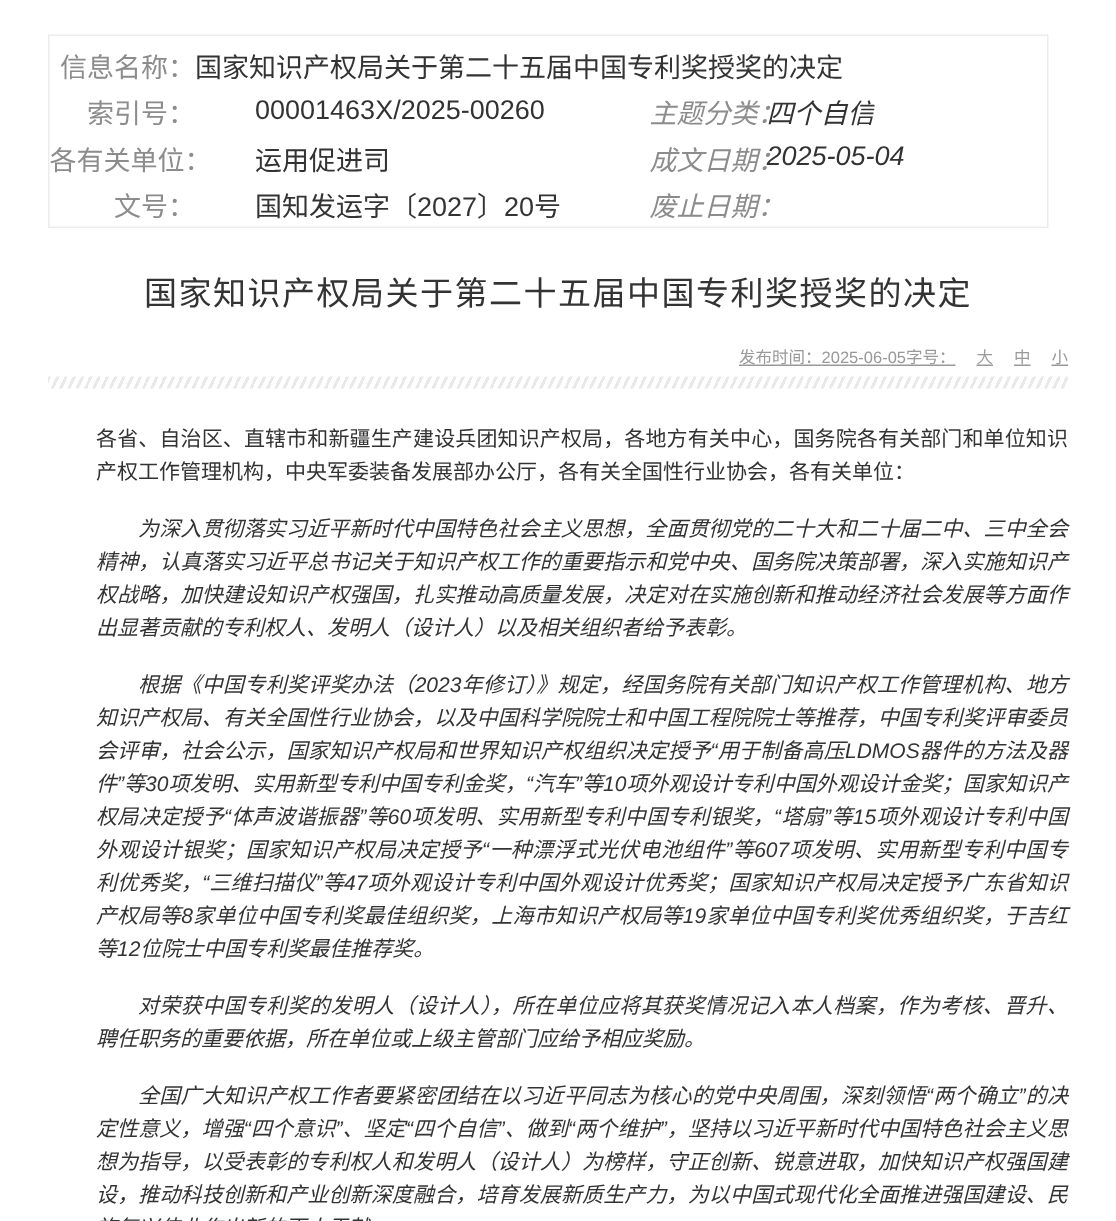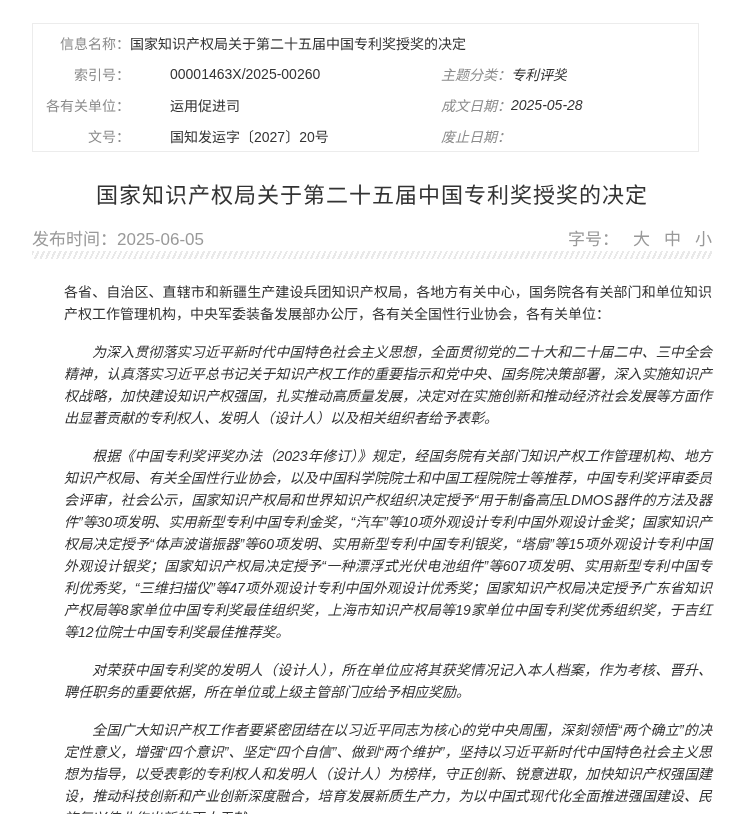--- a/index.html
+++ b/index.html
@@ -12,21 +12,21 @@
   }
   .container { width: 680px; margin: 0 auto; }
 
   
   .meta-box {
     margin-top: 23px;
     width: 667px;
     border: 1px solid #ececec;
     padding: 3px 0 0;
   }
-  .m-row { display: flex; align-items: center; height: 31px; font-size: 14px; }
+  .m-row { display: flex; align-items: center; height: 31px; font-size: 18px; }
   .cell { display: flex; align-items: center; min-width: 0; }
   .cell.left  { width: 400px; flex: none; gap: 40px; }
   .cell.right { flex: 1; font-style: italic; }
   .cell.full  { width: 100%; }
   .lbl { flex: none; width: 97px; text-align: right; color: #8c8c8c; white-space: nowrap; }
   .cell.right .lbl { width: 78px; }
   .val { color: #333333; white-space: nowrap; overflow: hidden; }
 
   
   .art-title {
@@ -35,24 +35,25 @@
     line-height: 30px;
     font-weight: 400;
     color: #333333;
     text-align: center;
     letter-spacing: 1px;
   }
   .pub-row {
     margin-top: 17px;
     height: 18px;
     display: flex;
-    justify-content: space-between;
+    justify-content: flex-end;
     align-items: center;
-    font-size: 17px;
+    font-size: 11px;
     color: #999999;
+    text-decoration: underline;
   }
   .pub-left { white-space: nowrap; }
   .size-ctl { white-space: nowrap; }
   .size-link { margin-left: 14px; color: #999999; cursor: pointer; text-decoration: none; }
 
   .hatch-divider {
     margin-top: 5px;
     height: 8px;
     background: repeating-linear-gradient(
       115deg,
@@ -84,31 +85,31 @@
         <span class="val">国家知识产权局关于第二十五届中国专利奖授奖的决定</span>
       </div>
     </div>
     <div class="m-row">
       <div class="cell left">
         <span class="lbl">索引号：</span>
         <span class="val">00001463X/2025-00260</span>
       </div>
       <div class="cell right">
         <span class="lbl">主题分类：</span>
-        <span class="val">专利评奖</span>
+        <span class="val">四个自信</span>
       </div>
     </div>
     <div class="m-row">
       <div class="cell left">
         <span class="lbl">各有关单位：</span>
         <span class="val">运用促进司</span>
       </div>
       <div class="cell right">
         <span class="lbl">成文日期：</span>
-        <span class="val">2025-05-28</span>
+        <span class="val">2025-05-04</span>
       </div>
     </div>
     <div class="m-row">
       <div class="cell left">
         <span class="lbl">文号：</span>
         <span class="val">国知发运字〔2027〕20号</span>
       </div>
       <div class="cell right">
         <span class="lbl">废止日期：</span>
         <span class="val"></span>

